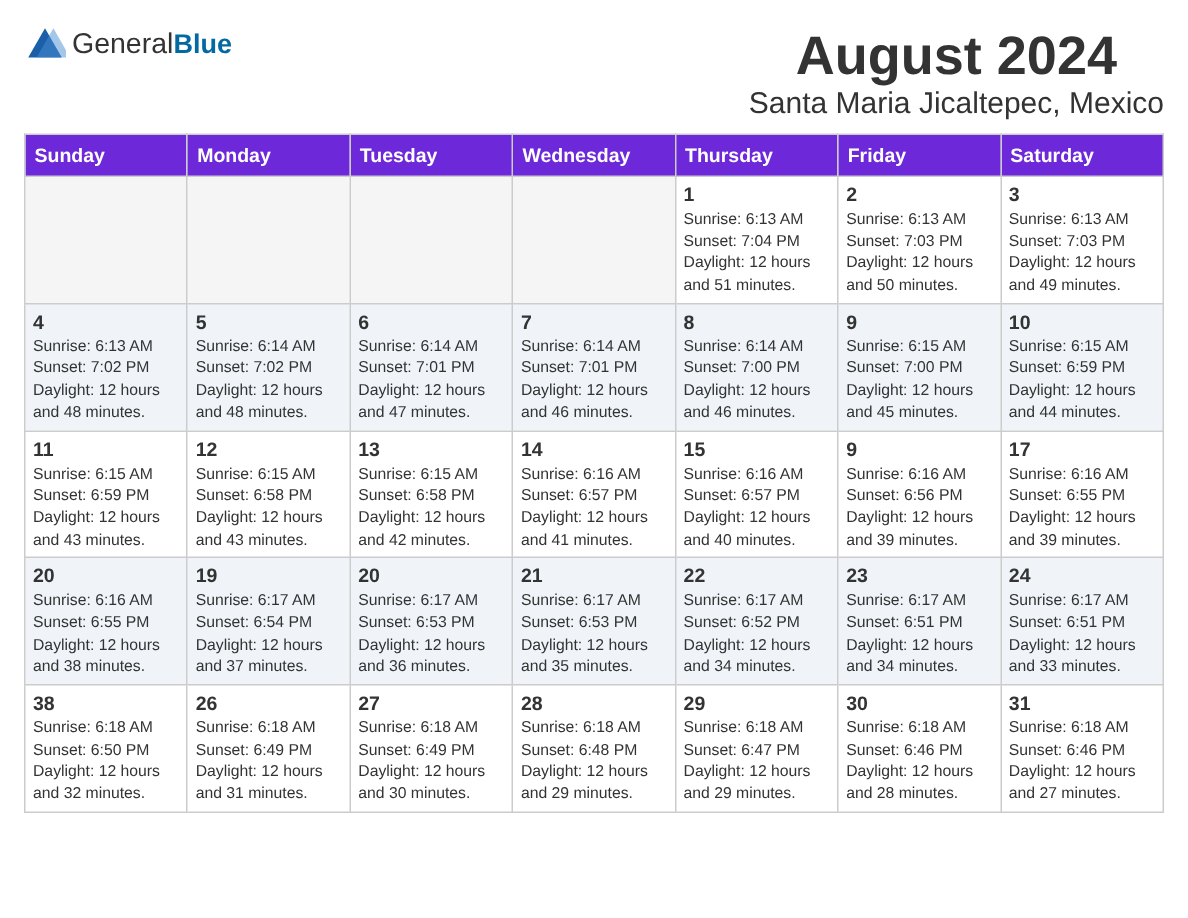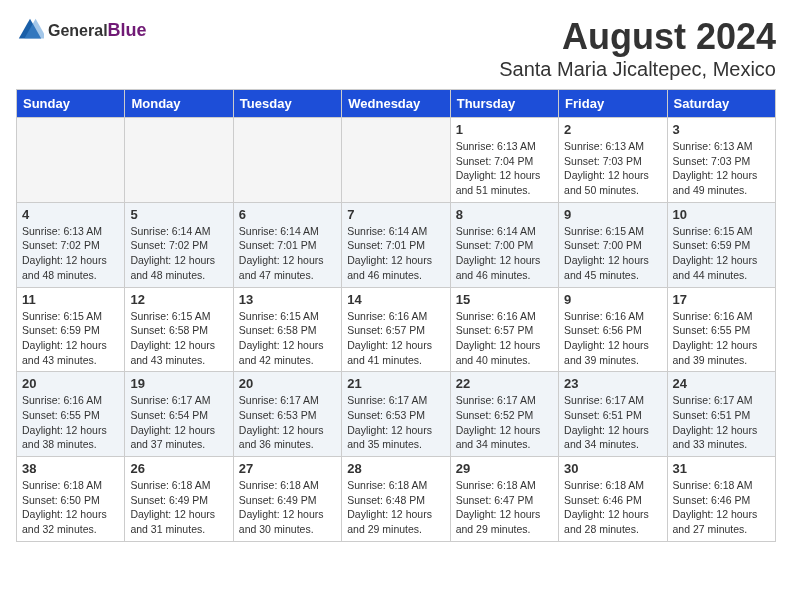--- a/index.html
+++ b/index.html
@@ -15,51 +15,51 @@
       justify-content: space-between;
       align-items: flex-start;
       margin-bottom: 8px;
     }
     .logo {
       display: flex;
       align-items: center;
       gap: 4px;
     }
     .logo-text-general {
-      font-size: 16px;
-      font-weight: bold;
+      font-size: 19px;
+      font-weight: normal;
       color: #333;
     }
     .logo-text-blue {
       font-size: 18px;
       font-weight: bold;
-      color: #701a75;
+      color: #0369a1;
     }
     .logo-icon {
       width: 28px;
       height: 28px;
     }
     .title-area {
-      text-align: right;
+      text-align: center;
     }
     .month-year {
       font-size: 36px;
       font-weight: bold;
       color: #333;
     }
     .location {
       font-size: 20px;
       color: #333;
     }
     .calendar {
       width: 100%;
       border-collapse: collapse;
     }
     .calendar th {
-      background-color: #1d4ed8;
+      background-color: #6d28d9;
       color: #fff;
       text-align: left;
       padding: 6px 6px;
       font-size: 13px;
       border: 1px solid #ccc;
     }
     .calendar td {
       border: 1px solid #ccc;
       vertical-align: top;
       padding: 4px 5px;

